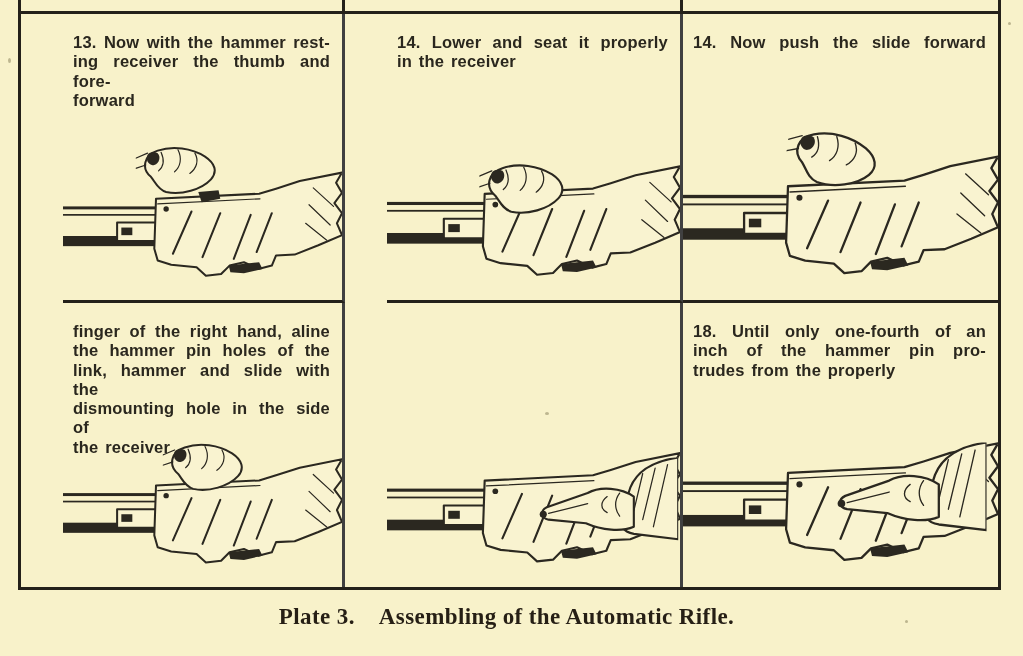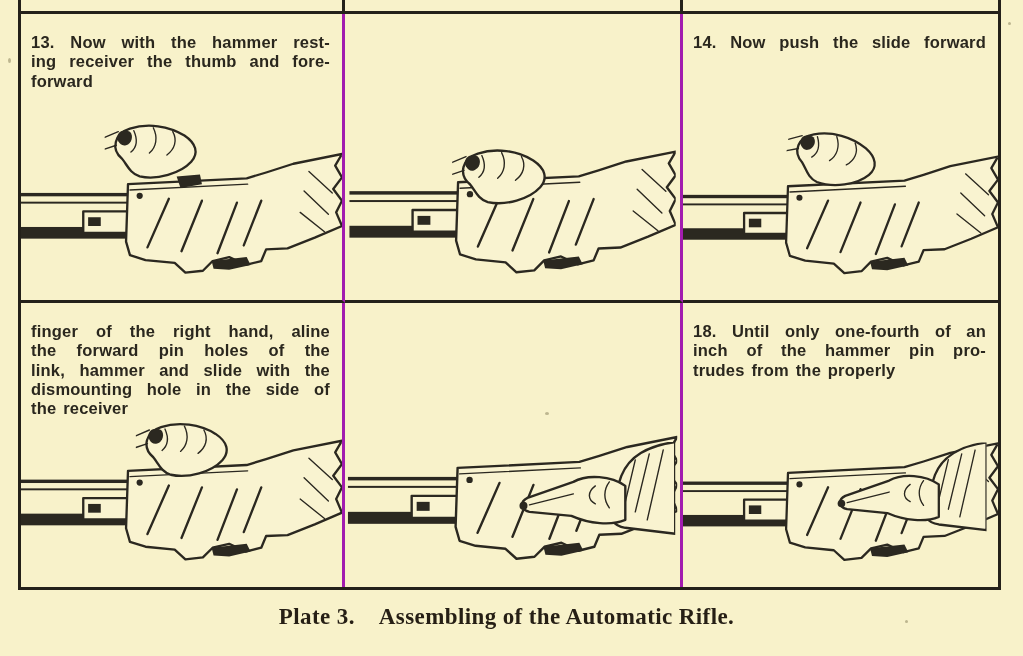--- a/index.html
+++ b/index.html
@@ -20,21 +20,21 @@
   .vl-0{left:0;} .vl-1{left:324px;} .vl-2{left:662px;} .vl-3{left:980px;}
   .grid{
     width:983px;height:579px;box-sizing:border-box;
     border:3px solid #24211a;
     display:grid;
     grid-template-columns:324px 338px 315px;
     grid-template-rows:289px 284px;
     background:#f8f2ca;
   }
   .panel{position:relative;box-sizing:border-box;overflow:hidden;}
-  .panel.cb{border-right:3px solid #a21caf;}
+  .panel.cb{border-right:3px solid #404040;margin-left:42px;}
   .panel.rb{border-bottom:3px solid #24211a;}
   .panel-text{
     position:relative;z-index:2;
     padding:19px 12px 0 10px;
     font-weight:bold;font-size:16.5px;line-height:1.17;
     letter-spacing:.2px;word-spacing:2px;color:#2a271e;
   }
   .cap-line.just{text-align:justify;text-align-last:justify;}
   .cap-line.last{text-align:left;}
   .panel-art{
@@ -141,20 +141,24 @@
             <div class="cap-line last">forward</div>
           </div>
         <svg class="panel-art" viewBox="0 0 330 185" preserveAspectRatio="xMidYMax meet">
           <use href="#sym-rifle" x="0" y="35" width="330" height="150"></use>
           <use href="#sym-hand" x="86" y="8" width="100" height="62"></use>
           <use href="#sym-hammer" x="158" y="58" width="30" height="20"></use>
         </svg>
       </section>
 
       <section class="panel cb rb">
+        <div class="panel-text">
+            <div class="cap-line just">14. Lower and seat it properly</div>
+            <div class="cap-line last">in the receiver</div>
+          </div>
         <svg class="panel-art" viewBox="0 0 330 185" preserveAspectRatio="xMidYMax meet">
           <use href="#sym-rifle" x="0" y="35" width="330" height="150"></use>
           <use href="#sym-hand" x="104" y="36" width="100" height="62"></use>
         </svg>
       </section>
 
       <section class="panel rb">
         <div class="panel-text">
             <div class="cap-line just">14. Now push the slide forward</div>
           </div>
@@ -162,21 +166,21 @@
           <use href="#sym-rifle" x="0" y="35" width="330" height="150"></use>
           <g transform="rotate(8 160 40)">
             <use href="#sym-hand" x="108" y="14" width="100" height="62"></use>
           </g>
         </svg>
       </section>
 
       <section class="panel cb row2">
         <div class="panel-text">
             <div class="cap-line just">finger of the right hand, aline</div>
-            <div class="cap-line just">the forward pin holes of the</div>
+            <div class="cap-line just">the hammer pin holes of the</div>
             <div class="cap-line just">link, hammer and slide with the</div>
             <div class="cap-line just">dismounting hole in the side of</div>
             <div class="cap-line last">the receiver</div>
           </div>
         <svg class="panel-art" viewBox="0 0 330 165" preserveAspectRatio="xMidYMax meet">
           <use href="#sym-rifle" x="0" y="15" width="330" height="150"></use>
           <use href="#sym-hand" x="118" y="0" width="100" height="62"></use>
         </svg>
       </section>
 

